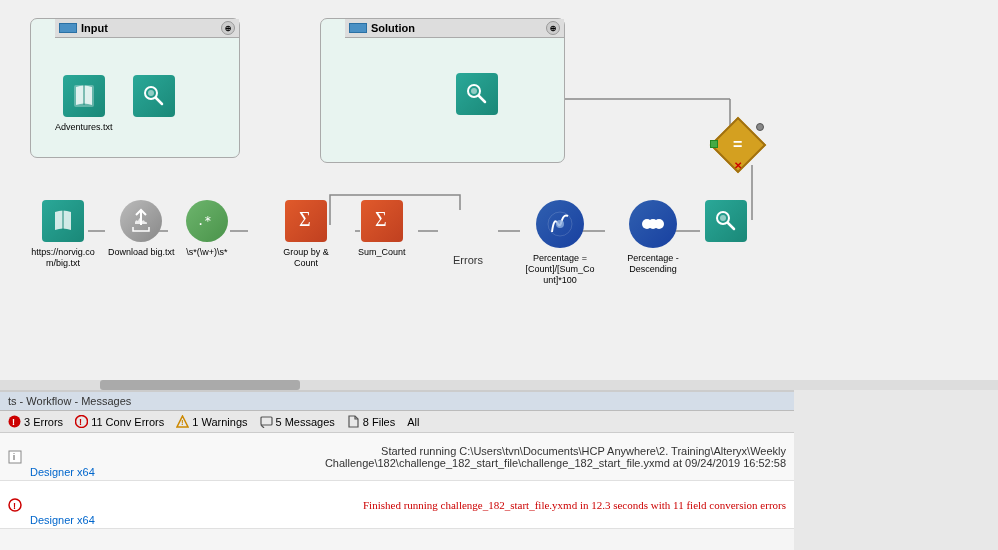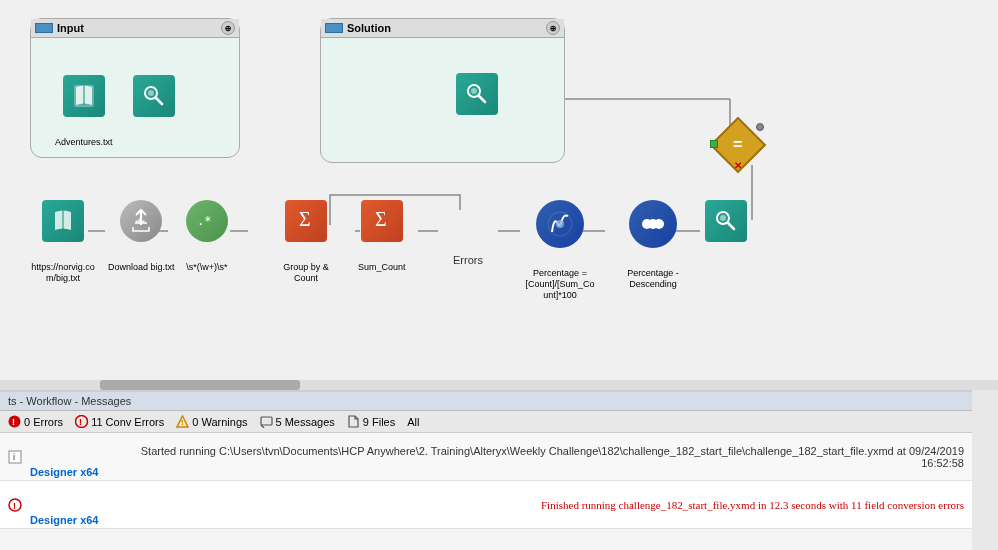--- a/index.html
+++ b/index.html
@@ -20,21 +20,22 @@
       background: #f0f0f0;
       position: relative;
       overflow: hidden;
     }
 
     
     .workflow-box {
       position: absolute;
       background: #e8f4f0;
       border: 1.5px solid #aaa;
-      border-radius: 12px;
+      border-radius: 7px;
+      padding-left: 24px;
     }
 
     .workflow-box-title {
       display: flex;
       align-items: center;
       justify-content: space-between;
       background: #ddd;
       border-bottom: 1px solid #aaa;
       padding: 2px 4px;
       font-size: 11px;
@@ -75,39 +76,39 @@
       border-radius: 4px;
       display: flex;
       align-items: center;
       justify-content: center;
       position: relative;
     }
 
     .tool-label {
       font-size: 9px;
       text-align: center;
-      margin-top: 20px;
+      margin-top: 5px;
       max-width: 70px;
       word-break: break-word;
       line-height: 1.2;
     }
 
     
     .lines-svg {
       position: absolute;
       top: 0;
       left: 0;
       width: 100%;
       height: 100%;
       pointer-events: none;
     }
 
     
     .bottom-panel {
-      width: 972px;
+      width: 794px;
       height: 160px;
       background: #f5f5f5;
       border-top: 2px solid #ccc;
       position: absolute;
       bottom: 0;
     }
 
     .panel-header {
       background: #d4dde8;
       padding: 3px 8px;
@@ -148,21 +149,21 @@
       border-bottom: 1px solid #e0e0e0;
       font-size: 11px;
       gap: 8px;
     }
 
     .message-row:nth-child(even) { background: #fff; }
     .message-row:nth-child(odd) { background: #f8f8f8; }
 
     .msg-source {
       color: #0066cc;
-      font-weight: bold;
+      font-weight: normal;
       min-width: 80px;
       cursor: pointer;
       margin-top: 31px;
     }
 
     .msg-text { color: #333; flex: 1; text-align: right; }
     .msg-text.error { color: #c00; font-family: Liberation Serif, serif; }
 
     
     .node-book {
@@ -402,53 +403,53 @@
   <div class="panel-header">
     <span>ts - Workflow - Messages</span>
   </div>
   <div class="panel-tabs">
 
     <div class="panel-tab">
       <svg width="13" height="13" viewBox="0 0 13 13">
         <circle cx="6.5" cy="6.5" r="6" fill="#c00"></circle>
         <text x="4" y="10" font-size="9" fill="white" font-weight="bold">!</text>
       </svg>
-      <span>0 Errors</span>
+      <span>3 Errors</span>
     </div>
 
     <div class="panel-tab">
       <svg width="13" height="13" viewBox="0 0 13 13">
         <circle cx="6.5" cy="6.5" r="6" fill="none" stroke="#c00" stroke-width="1.5"></circle>
         <text x="4" y="10" font-size="9" fill="#c00" font-weight="bold">!</text>
       </svg>
       <span>11 Conv Errors</span>
     </div>
 
     <div class="panel-tab">
       <svg width="13" height="13" viewBox="0 0 13 13">
         <polygon points="6.5,1 12,12 1,12" fill="none" stroke="#c80" stroke-width="1.5"></polygon>
         <text x="5" y="10" font-size="8" fill="#c80" font-weight="bold">!</text>
       </svg>
-      <span>0 Warnings</span>
+      <span>1 Warnings</span>
     </div>
 
     <div class="panel-tab">
       <svg width="13" height="13" viewBox="0 0 13 13">
         <rect x="1" y="2" width="11" height="8" rx="1" fill="none" stroke="#555" stroke-width="1.2"></rect>
         <line x1="1" y1="10" x2="4" y2="13" stroke="#555" stroke-width="1.2"></line>
       </svg>
       <span>5 Messages</span>
     </div>
 
     <div class="panel-tab">
       <svg width="13" height="13" viewBox="0 0 13 13">
         <path d="M2 1 L8 1 L11 4 L11 12 L2 12 Z" fill="none" stroke="#555" stroke-width="1.2"></path>
         <path d="M8 1 L8 4 L11 4" fill="none" stroke="#555" stroke-width="1.2"></path>
       </svg>
-      <span>9 Files</span>
+      <span>8 Files</span>
     </div>
 
     <div class="panel-tab">
       <span>All</span>
     </div>
   </div>
 
   <div class="panel-messages">
 
     <div class="message-row">

